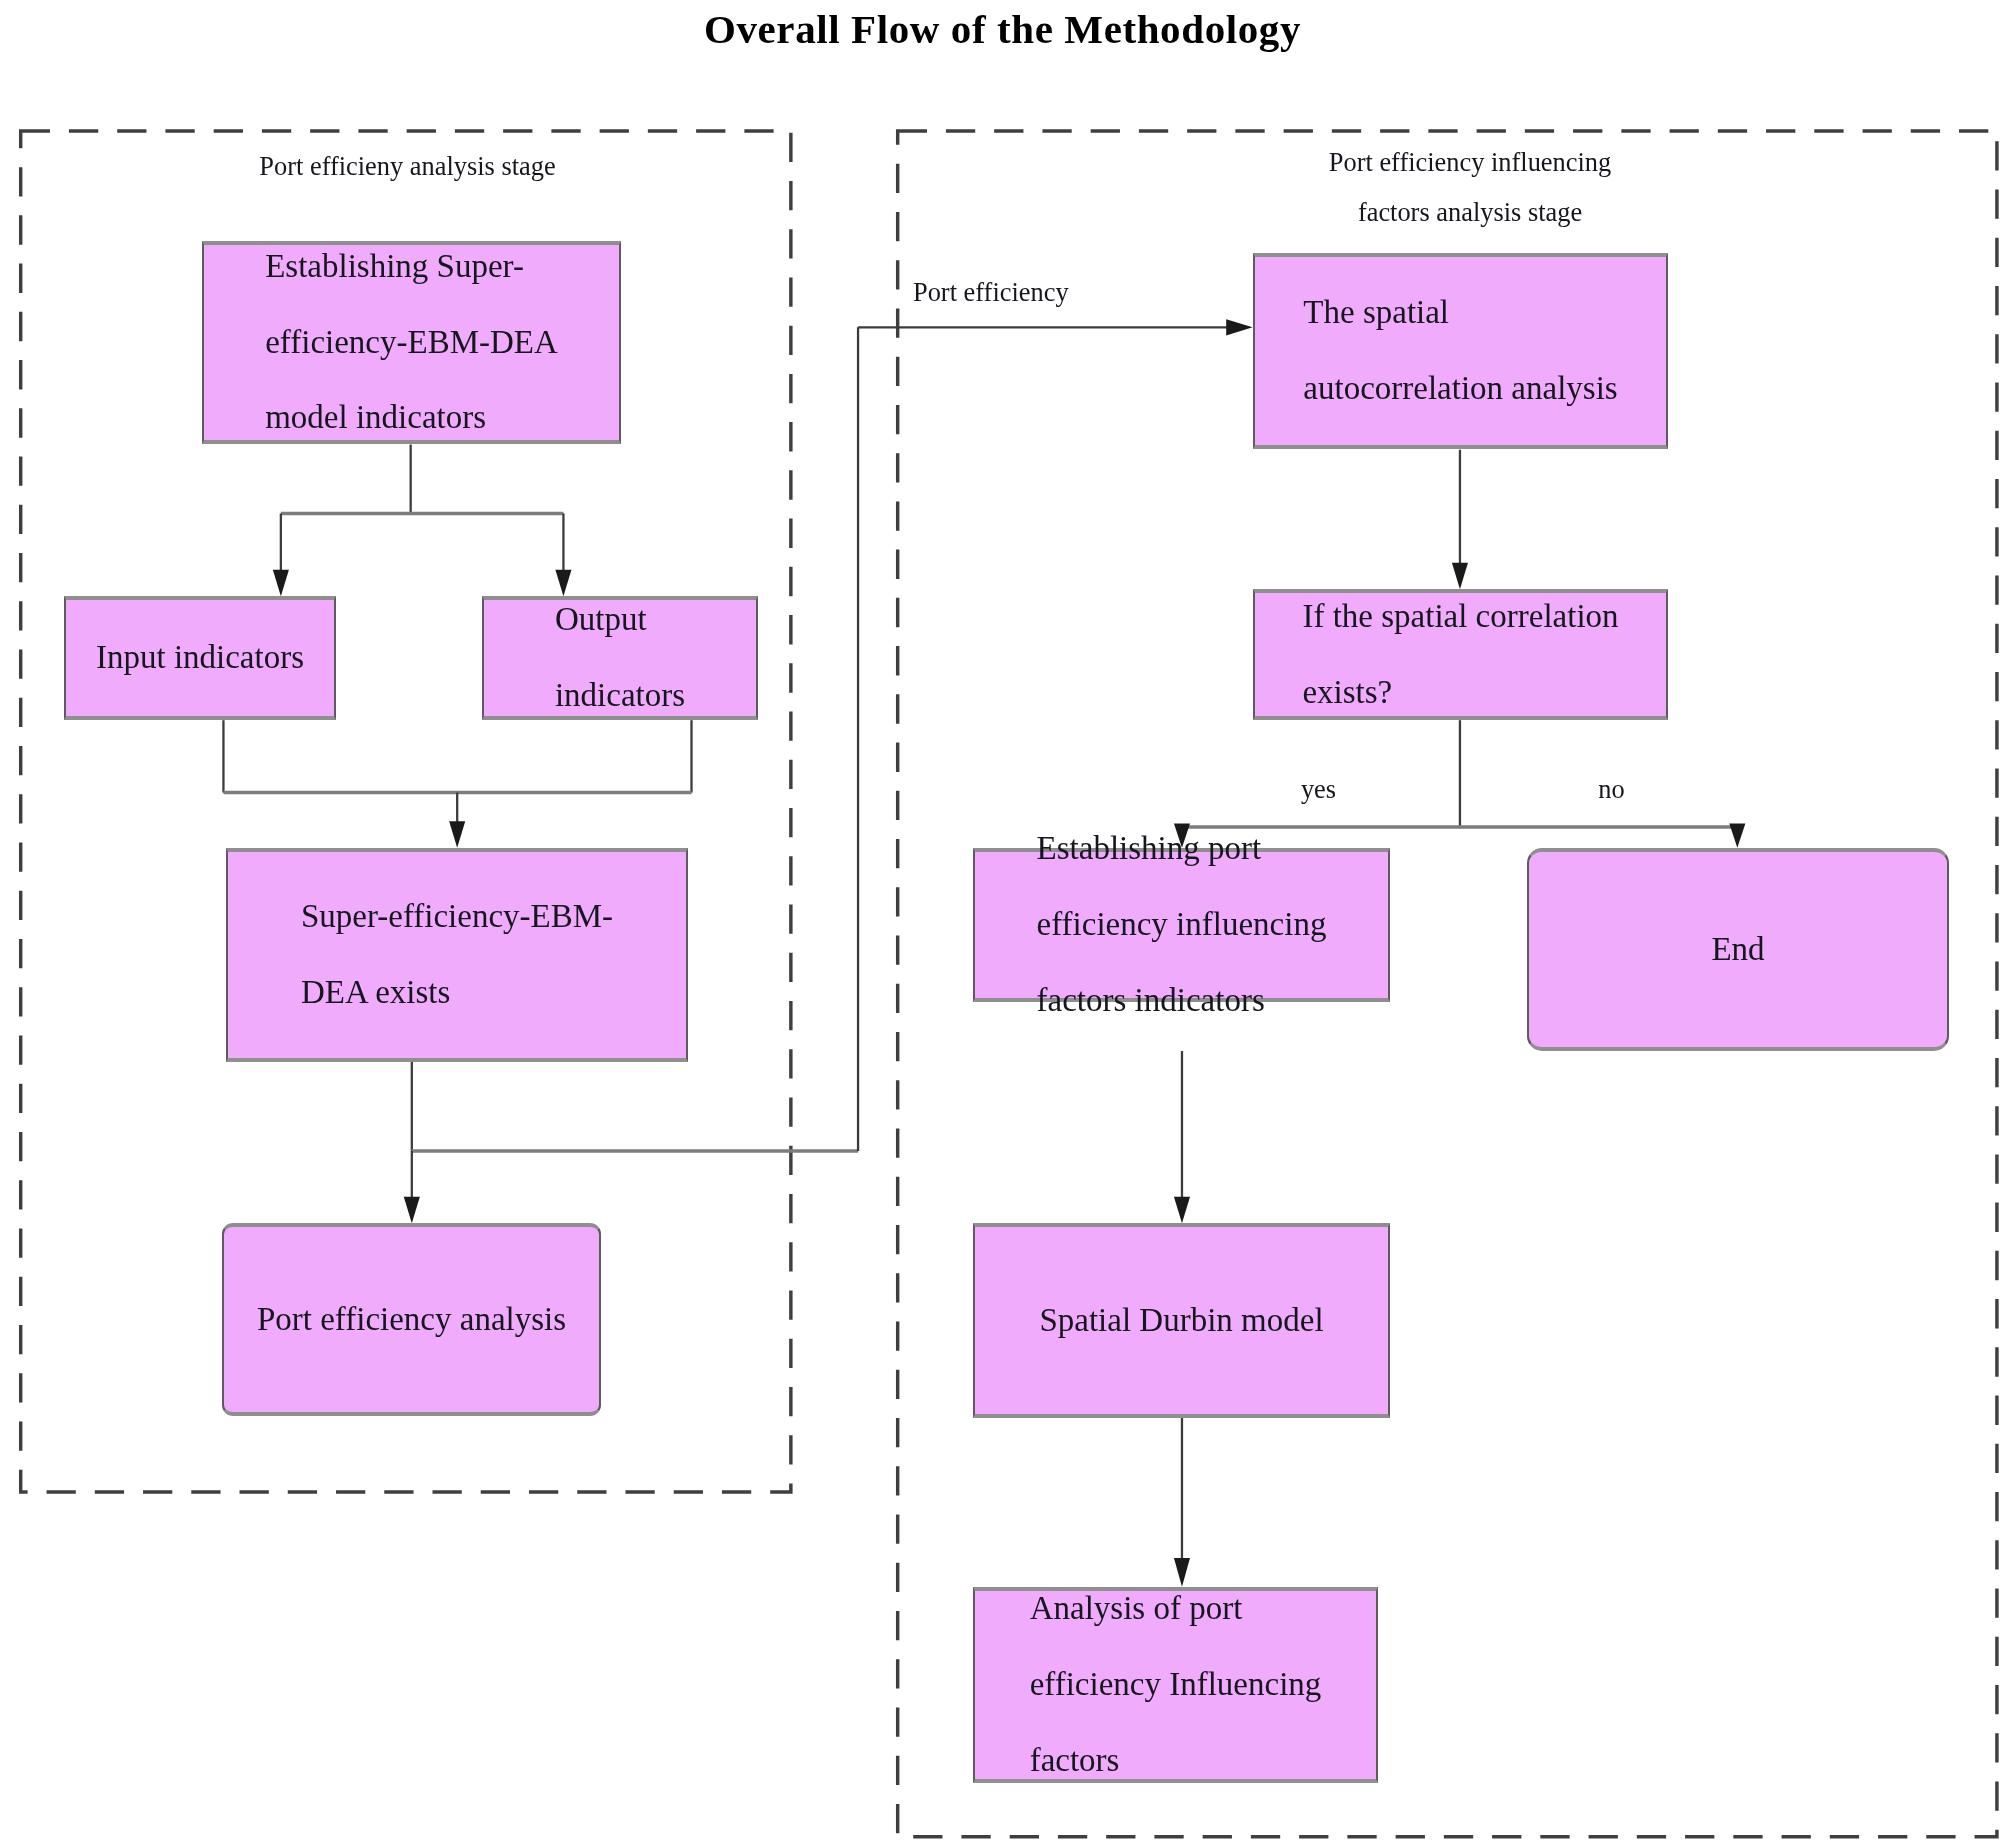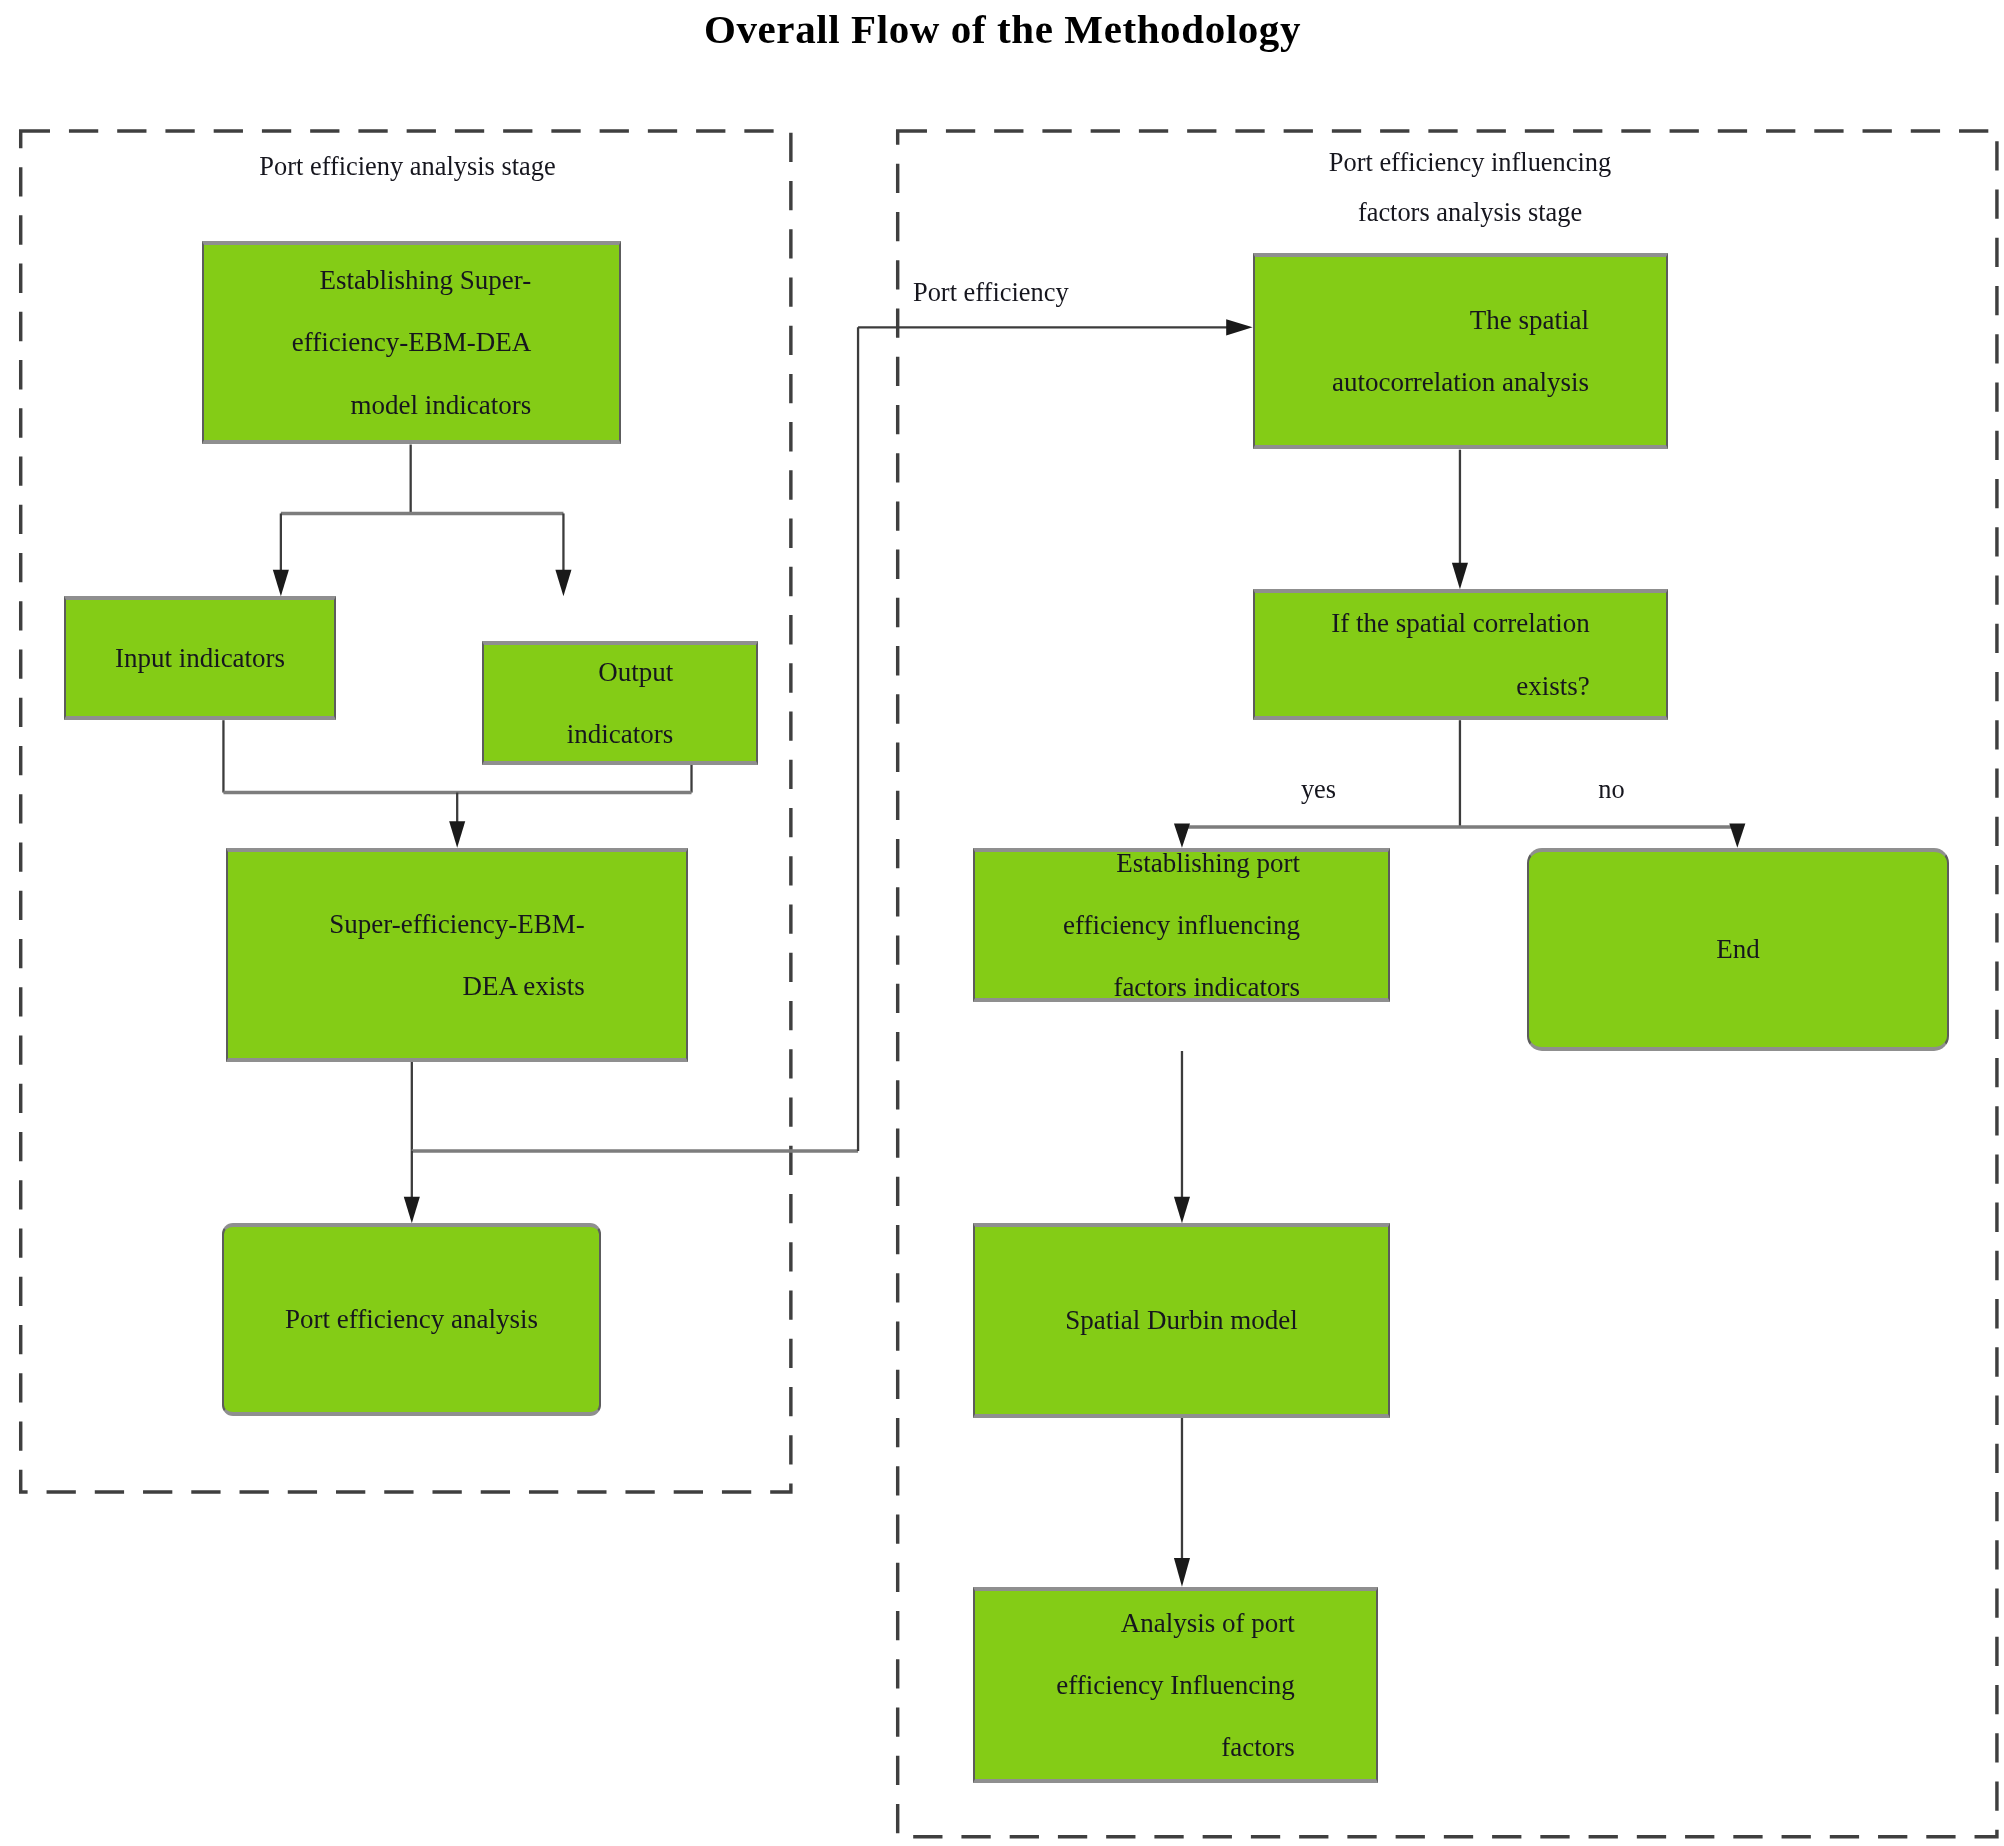--- a/index.html
+++ b/index.html
@@ -19,26 +19,26 @@
     overflow:hidden;
   }
   .wires{position:absolute;left:0;top:0;width:100%;height:100%;}
   .connector{stroke:var(--line);stroke-width:4;fill:none;}
   .connector-thick{stroke:#7d7d7d;stroke-width:6;fill:none;}
   .arrowhead{fill:#1a1a1a;stroke:none;}
   .stage-rect{fill:none;stroke:var(--dash-border);stroke-width:6;stroke-dasharray:51 33;}
   .node{
     position:absolute;
     display:flex;align-items:center;justify-content:center;
-    text-align:right;
-    background:#84cc16;
+    text-align:left;
+    background:#f0abfc;
     border:2.3px solid var(--box-border);
     border-top:4.6px solid var(--box-border-light);
     border-bottom:4.6px solid var(--box-border-light);
-    font-size:27px;line-height:2.3;
+    font-size:33px;line-height:2.3;
     white-space:pre-line;
     box-sizing:border-box;
     color:var(--text);
   }
   .stage-label{
     position:absolute;text-align:center;
     font-size:26.4px;line-height:1.9;white-space:pre-line;
     color:var(--text);
   }
   .edge-label{position:absolute;font-size:26.4px;color:var(--text);}
@@ -98,21 +98,21 @@
   </svg>
 
   <div class="stage-label" style="left:63px;top:141px;width:689px;">Port efficieny analysis stage</div>
   <div class="stage-label" style="left:1183px;top:137px;width:574px;">Port efficiency influencing
 factors analysis stage</div>
 
   <div class="node" style="left:202px;top:241px;width:419px;height:203px;">Establishing Super-
 efficiency-EBM-DEA
 model indicators</div>
   <div class="node" style="left:64px;top:596px;width:272px;height:124px;">Input indicators</div>
-  <div class="node" style="left:482px;top:596px;width:276px;height:124px;margin-top:45px;">Output
+  <div class="node" style="left:482px;top:596px;width:276px;height:124px;">Output
 indicators</div>
   <div class="node" style="left:226px;top:848px;width:462px;height:214px;">Super-efficiency-EBM-
 DEA exists</div>
   <div class="node" style="left:222px;top:1223px;width:379px;height:193px;border-radius:11px;">Port efficiency analysis</div>
 
   <div class="node" style="left:1253px;top:253px;width:415px;height:196px;">The spatial
 autocorrelation analysis</div>
   <div class="node" style="left:1253px;top:589px;width:415px;height:131px;">If the spatial correlation
 exists?</div>
   <div class="node" style="left:973px;top:848px;width:417px;height:154px;">Establishing port

